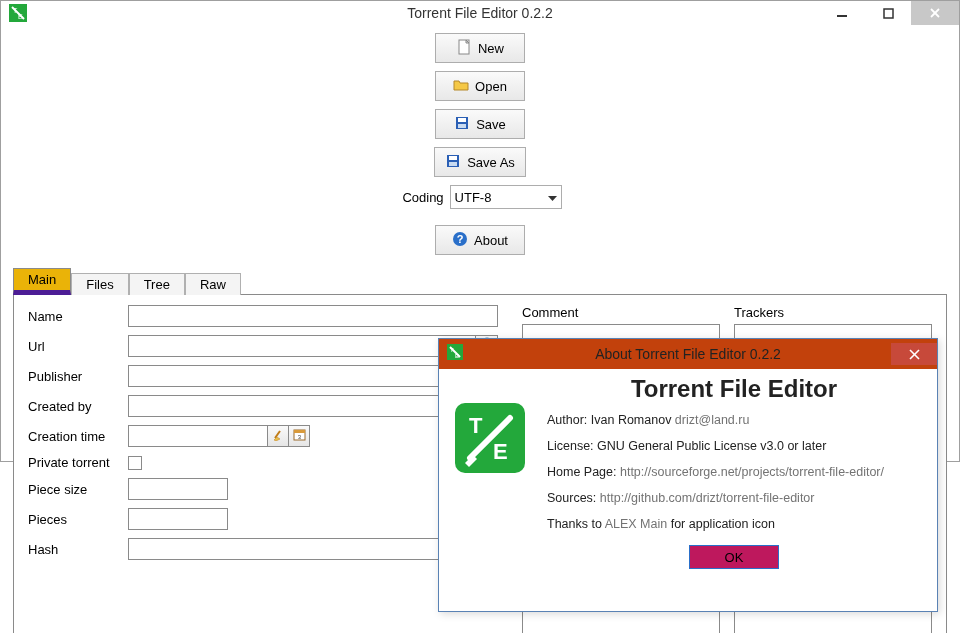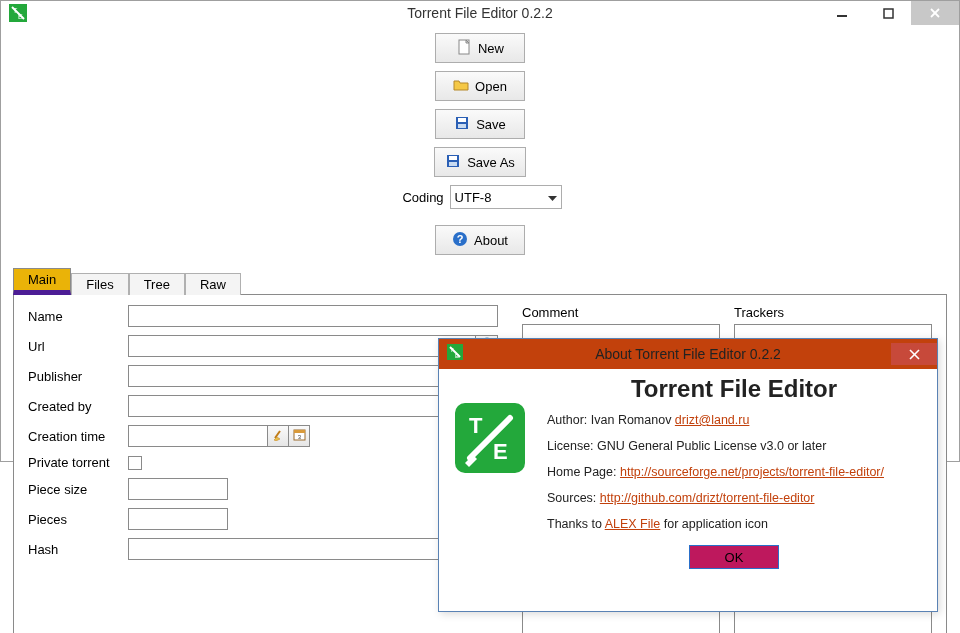--- a/index.html
+++ b/index.html
@@ -53,21 +53,21 @@
   
   .dialog { position:absolute; left:438px; top:338px; width:500px; height:274px; border:1px solid #5a82b4; background:#fff; box-shadow: 2px 2px 8px rgba(0,0,0,0.15); }
   .dlg-titlebar { height:30px; display:flex; align-items:center; background:#c2410c; position:relative; }
   .dlg-titlebar .title { position:absolute; left:0; right:0; text-align:center; font-size:14px; color:#222; pointer-events:none; }
   .dlg-close { margin-left:auto; width:46px; height:22px; background:#c7493a; color:#fff; display:flex; align-items:center; justify-content:center; font-size:13px; }
   .dlg-body { display:flex; padding:6px 16px 0 16px; gap:16px; }
   .dlg-icon { width:76px; padding-top:28px; }
   .dlg-text { flex:1; font-size:12.5px; color:#222; }
   .dlg-text h1 { font-size:24px; margin:0 0 10px 0; font-weight:bold; text-align:center; }
   .dlg-text .line { margin: 0 0 12px 0; }
-  .dlg-text a { color:#c2410c; text-decoration:underline; }
+  .dlg-text a { color:#737373; }
   .dlg-footer { text-align:center; padding: 2px 0 0 0;}
   .ok-btn { width:90px; height:24px; border:1px solid #2a6fc9; background:#be185d; font-size:13px; }
 
   
   .ico-svg { display:block; }
 </style>
 </head>
 <body>
 
 <div class="window">
@@ -293,20 +293,20 @@
       <div class="line">
         <span>License: </span><span>GNU General Public License v3.0 or later</span>
       </div>
       <div class="line">
         <span>Home Page: </span><a>http://sourceforge.net/projects/torrent-file-editor/</a>
       </div>
       <div class="line">
         <span>Sources: </span><a>http://github.com/drizt/torrent-file-editor</a>
       </div>
       <div class="line">
-        <span>Thanks to </span><a>ALEX File</a><span> for application icon</span>
+        <span>Thanks to </span><a>ALEX Main</a><span> for application icon</span>
       </div>
       <div class="dlg-footer">
         <button class="ok-btn"><span>OK</span></button>
       </div>
     </div>
   </div>
 </div>
 
 </body></html>

